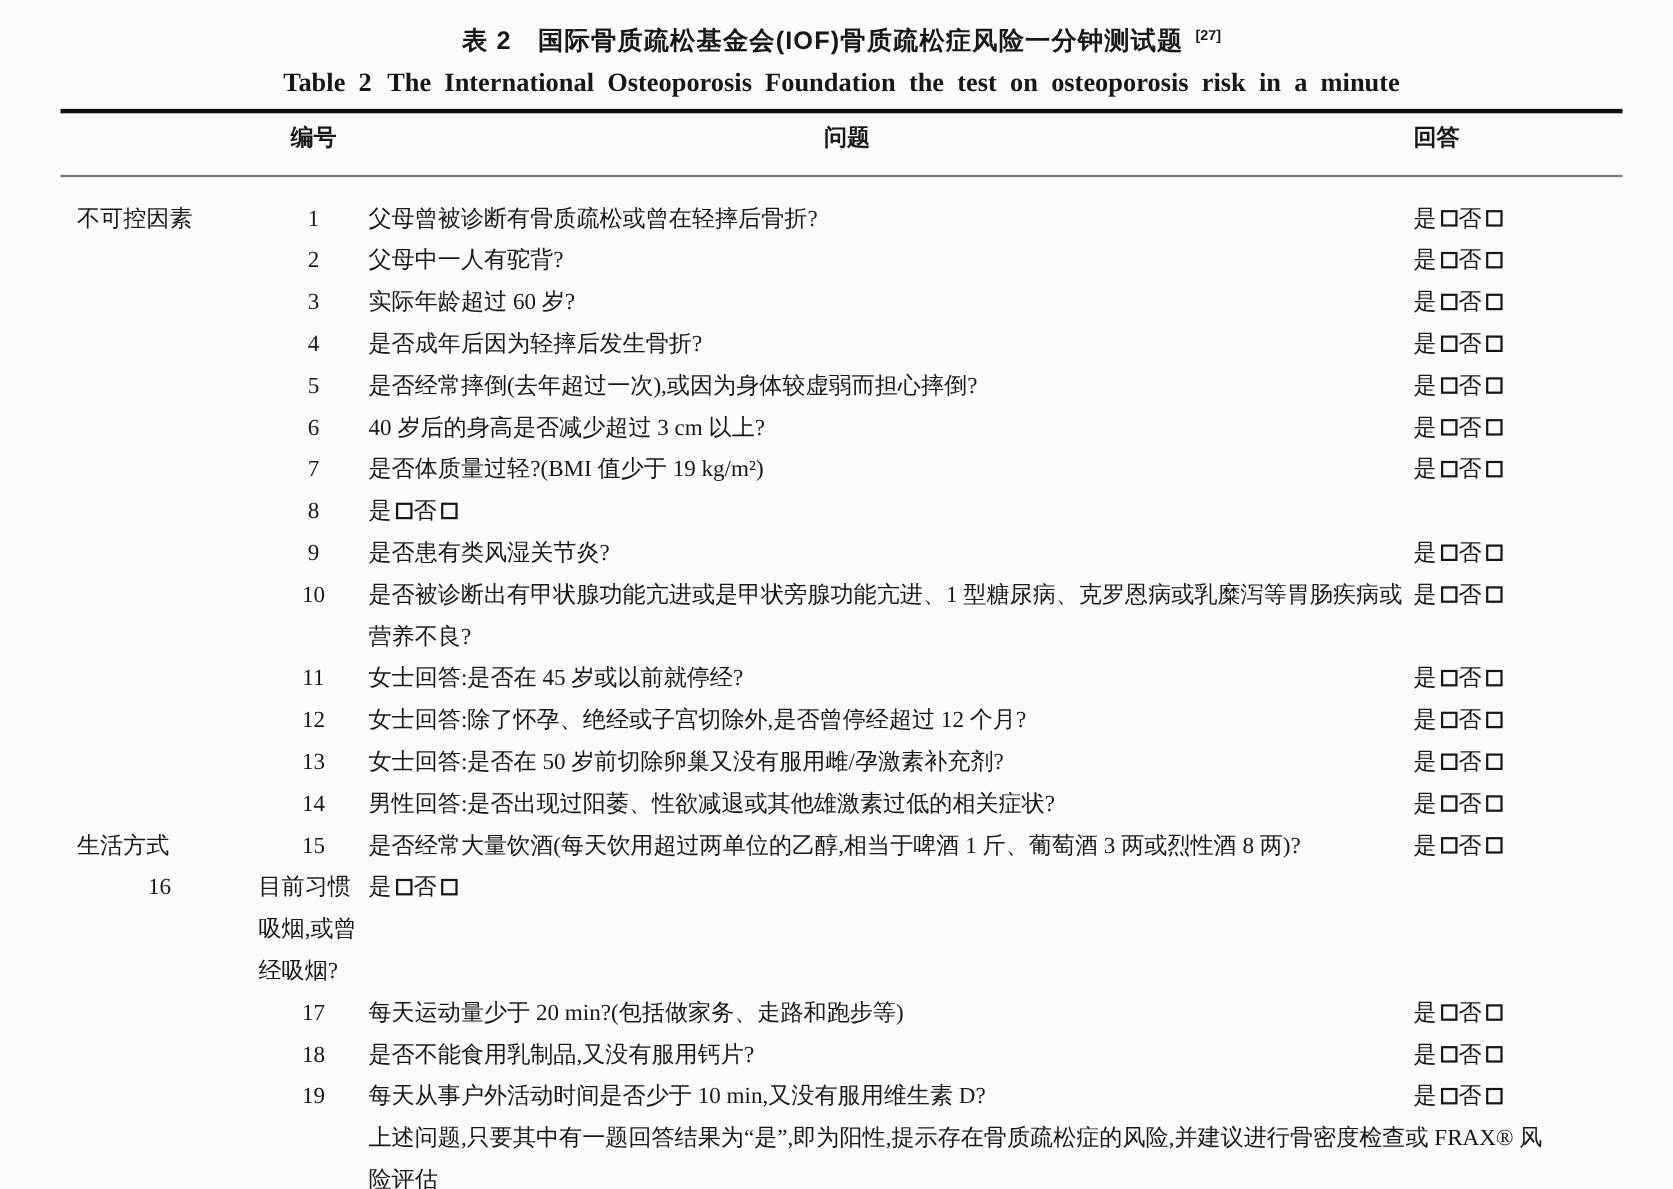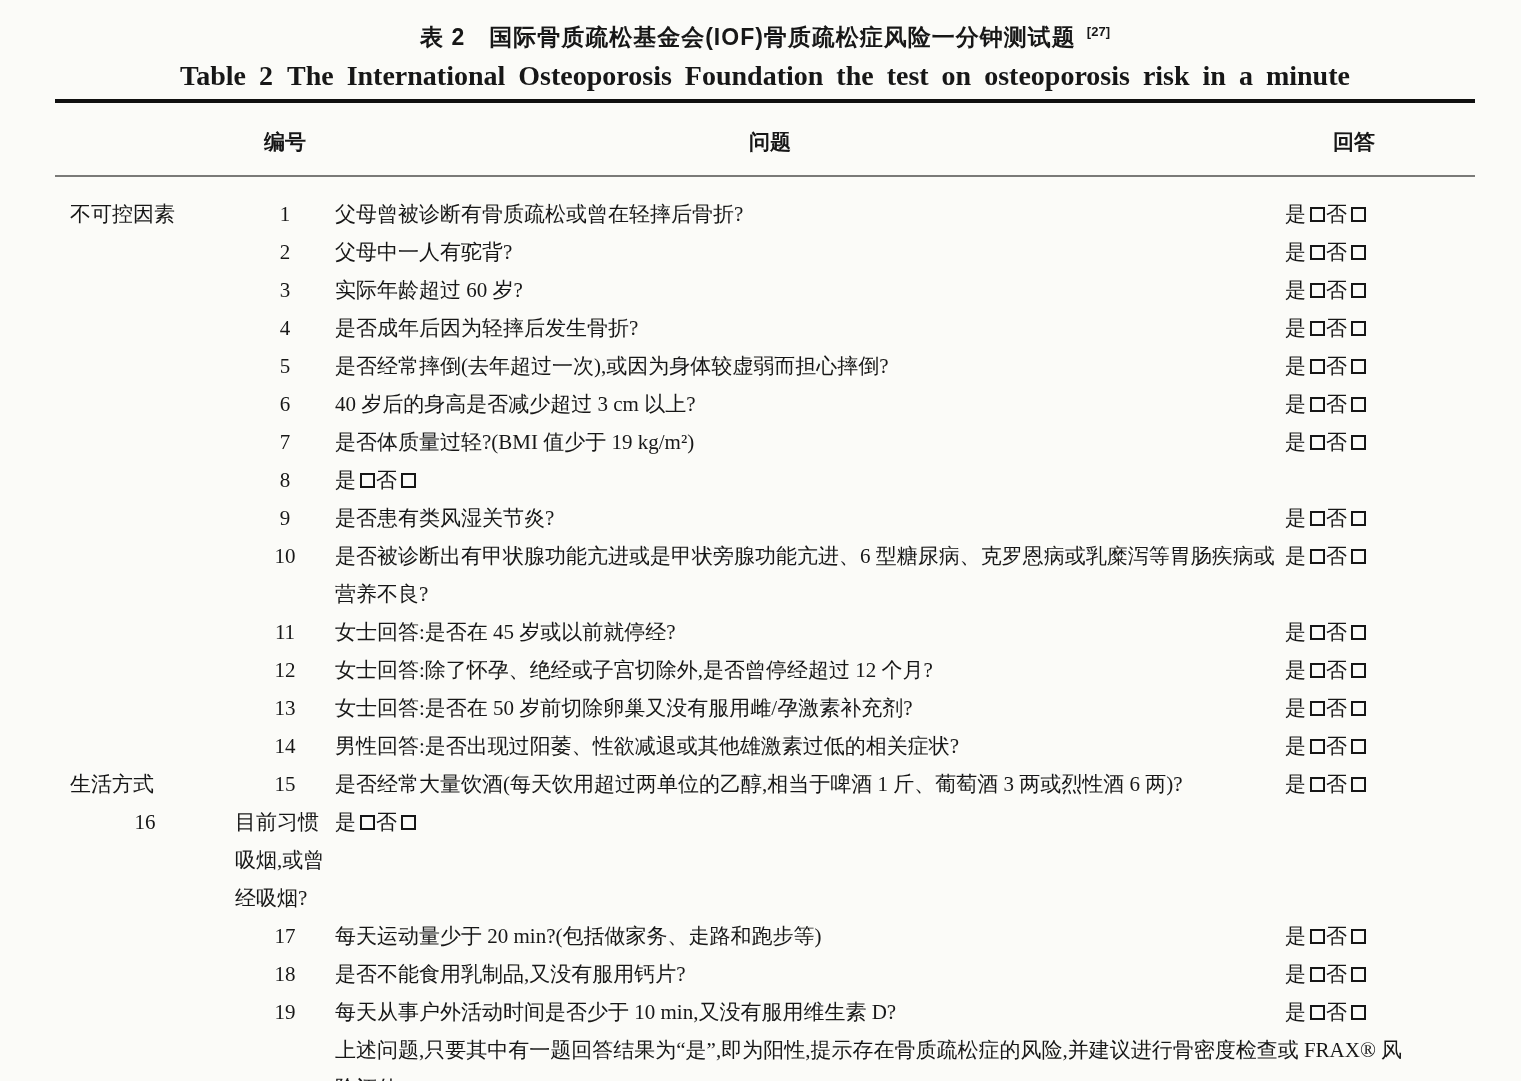--- a/index.html
+++ b/index.html
@@ -17,21 +17,21 @@
     text-align: center;
     font-family: "Liberation Sans", sans-serif;
     font-weight: bold;
     font-size: 23px;
     line-height: 40px;
     letter-spacing: 1px;
   }
   .title-zh sup { font-size: 13px; font-weight: bold; letter-spacing: 0; margin-left: 11px; }
   .title-en {
     text-align: center;
-    font-size: 28px;
+    font-size: 24px;
     line-height: 38px;
     font-weight: bold;
     word-spacing: 6px;
   }
   .title-en .tlabel { margin-right: 14px; }
 
   
   .ptable {
     margin-top: 4px;
     border-top: 4px solid #101010;
@@ -41,25 +41,24 @@
     display: grid;
     grid-template-columns: 180px 100px 1fr 190px;
   }
   .thead {
     height: 58px;
     line-height: 45px;
     border-bottom: 2px solid #7a7a78;
     font-family: "Liberation Sans", sans-serif;
     font-weight: bold;
     font-size: 21px;
-    margin-top: 16px;
   }
   .thead .h-num { text-align: center; }
   .thead .h-q   { text-align: center; padding-right: 80px; }
-  .thead .h-ans { width: 90px; text-align: right; }
+  .thead .h-ans { width: 90px; text-align: left; }
 
   .tbody { padding-top: 18px; }
   .trow { font-size: 21px; line-height: 38px; }
   .cell.cat { padding-left: 15px; }
   .cell.num { text-align: center; font-family: "Liberation Serif", serif; }
   .cell.q   { padding-right: 6px; }
   .cell.ans { white-space: nowrap; }
 
   
   .cb {
@@ -177,21 +176,21 @@
     <div class="cell num">9</div>
     <div class="cell q">是否患有类风湿关节炎?</div>
     <div class="cell ans">
       <span class="yes-l">是</span><span class="cb"></span><span class="no-l">否</span><span class="cb"></span>
     </div>
   </div>
 
   <div class="grid-row trow">
     <div class="cell cat"></div>
     <div class="cell num">10</div>
-    <div class="cell q">是否被诊断出有甲状腺功能亢进或是甲状旁腺功能亢进、6 型糖尿病、克罗恩病或乳糜泻等胃肠疾病或营养不良?</div>
+    <div class="cell q">是否被诊断出有甲状腺功能亢进或是甲状旁腺功能亢进、1 型糖尿病、克罗恩病或乳糜泻等胃肠疾病或营养不良?</div>
     <div class="cell ans">
       <span class="yes-l">是</span><span class="cb"></span><span class="no-l">否</span><span class="cb"></span>
     </div>
   </div>
 
   <div class="grid-row trow">
     <div class="cell cat"></div>
     <div class="cell num">11</div>
     <div class="cell q">女士回答:是否在 45 岁或以前就停经?</div>
     <div class="cell ans">
@@ -222,21 +221,21 @@
     <div class="cell num">14</div>
     <div class="cell q">男性回答:是否出现过阳萎、性欲减退或其他雄激素过低的相关症状?</div>
     <div class="cell ans">
       <span class="yes-l">是</span><span class="cb"></span><span class="no-l">否</span><span class="cb"></span>
     </div>
   </div>
 
   <div class="grid-row trow">
     <div class="cell cat">生活方式</div>
     <div class="cell num">15</div>
-    <div class="cell q">是否经常大量饮酒(每天饮用超过两单位的乙醇,相当于啤酒 1 斤、葡萄酒 3 两或烈性酒 6 两)?</div>
+    <div class="cell q">是否经常大量饮酒(每天饮用超过两单位的乙醇,相当于啤酒 1 斤、葡萄酒 3 两或烈性酒 8 两)?</div>
     <div class="cell ans">
       <span class="yes-l">是</span><span class="cb"></span><span class="no-l">否</span><span class="cb"></span>
     </div>
   </div>
 
   <div class="grid-row trow">
     <div class="cell num">16</div>
     <div class="cell q">目前习惯吸烟,或曾经吸烟?</div>
     <div class="cell ans">
       <span class="yes-l">是</span><span class="cb"></span><span class="no-l">否</span><span class="cb"></span>

